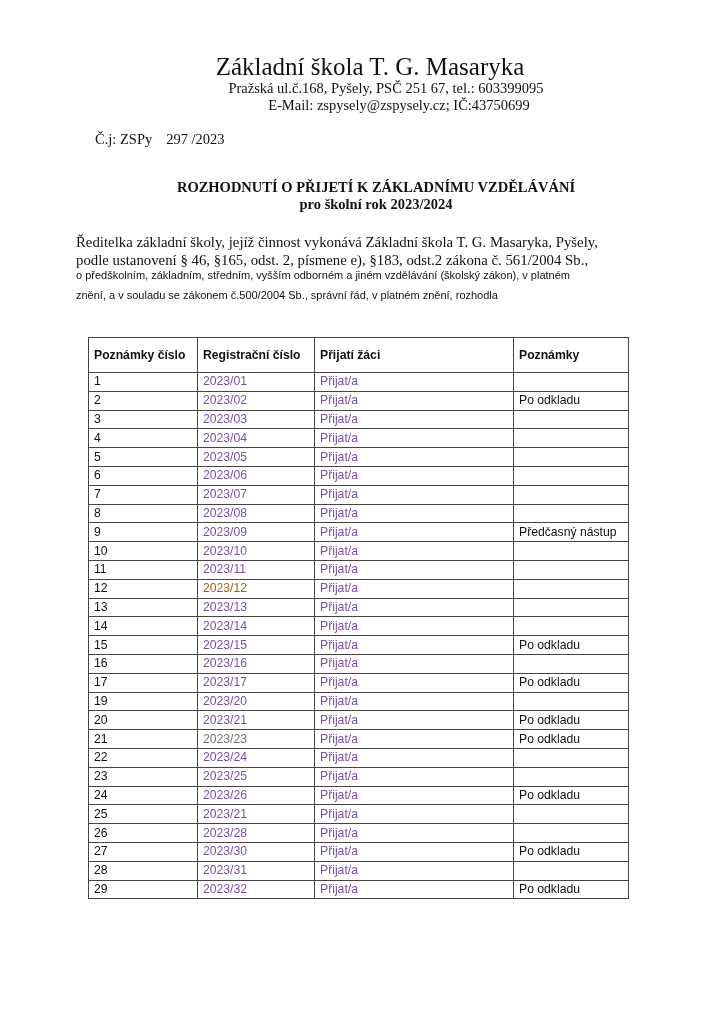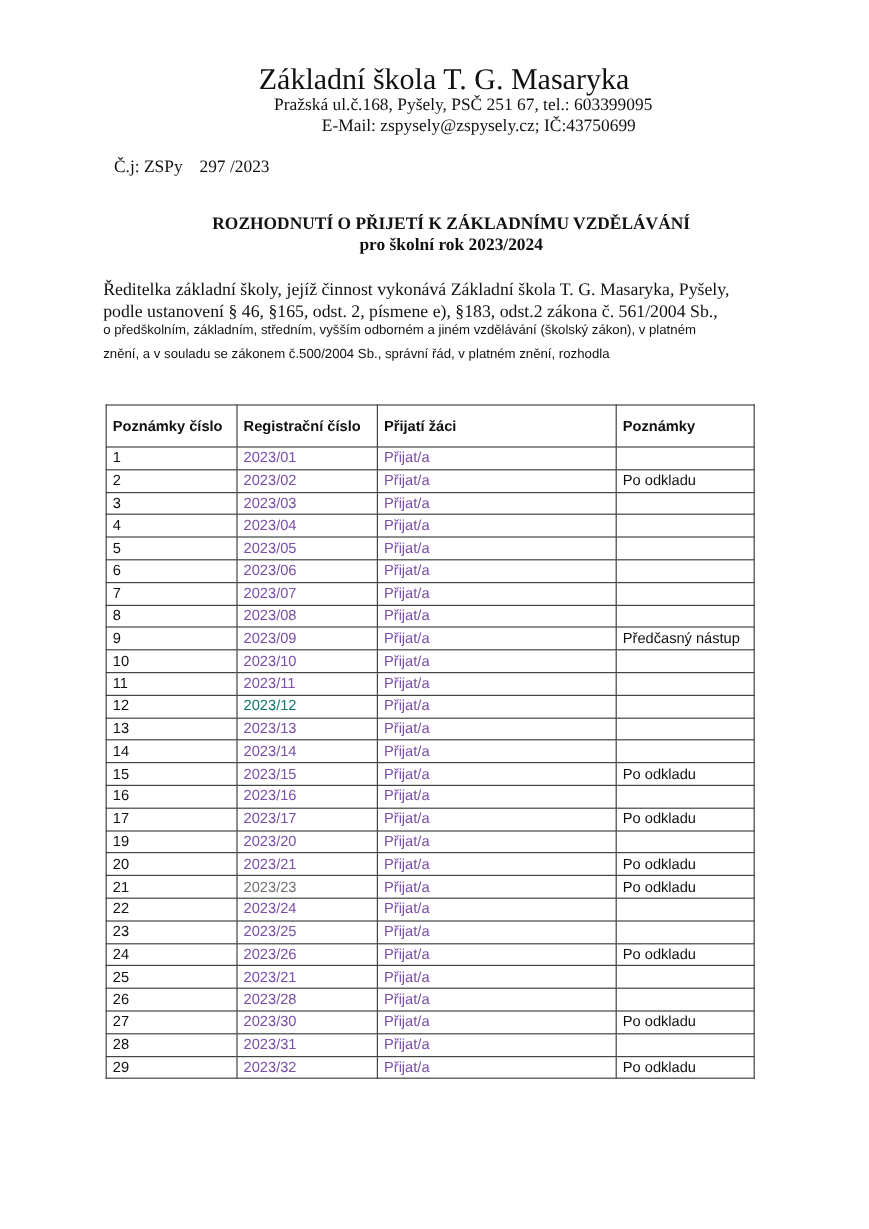--- a/index.html
+++ b/index.html
@@ -6,21 +6,21 @@
     body { width: 724px; height: 1024px; position: relative; overflow: hidden; color: #111; }
     .serif { font-family: "Liberation Serif", "DejaVu Serif", serif; }
     .school-name { position: absolute; top: 52px; left: 0; width: 724px; text-align: center; font-size: 25px; line-height: 30px; padding-left: 16px; box-sizing: border-box; }
     .addr { position: absolute; left: 0; width: 724px; text-align: center; font-size: 14.5px; line-height: 17px; padding-left: 48px; box-sizing: border-box; }
     .addr1 { top: 80px; }
     .addr2 { top: 97px; margin-left: 13px; }
     .cj { position: absolute; top: 131px; left: 95px; font-size: 14.5px; }
     .cj .gap { display: inline-block; width: 14px; }
     .title { position: absolute; top: 179px; left: 0; width: 724px; text-align: center; font-weight: bold; font-size: 14.5px; line-height: 17px; padding-left: 28px; box-sizing: border-box; }
     .title2 { top: 196px; }
-    .intro { position: absolute; left: 86px; width: 560px; font-size: 14.8px; line-height: 18px; }
+    .intro { position: absolute; left: 76px; width: 560px; font-size: 14.8px; line-height: 18px; }
     .intro1 { top: 233px; }
     .intro2 { top: 251px; }
     .intro3, .intro4 { font-family: "Liberation Sans", "DejaVu Sans", sans-serif; font-size: 11px; }
     .intro3 { top: 266px; line-height: 18px; }
     .intro4 { top: 286px; line-height: 18px; }
     table { position: absolute; top: 337px; left: 88px; border-collapse: collapse; font-family: "Liberation Sans", "DejaVu Sans", sans-serif; font-size: 12.2px; }
     th, td { border: 1px solid #333; padding: 0 5px; text-align: left; vertical-align: middle; }
     th { height: 34px; font-weight: bold; line-height: 14px; }
     td { height: 17.8px; line-height: 17px; }
     th, td { border-color: #444; }
@@ -121,21 +121,21 @@
         <td></td>
       </tr>
       <tr>
         <td>11</td>
         <td class="purple" style="color: rgb(122, 79, 168);">2023/11</td>
         <td class="purple" style="color: rgb(122, 79, 168);">Přijat/a</td>
         <td></td>
       </tr>
       <tr>
         <td>12</td>
-        <td class="purple" style="color: #0f766e;">2023/12</td>
+        <td class="purple" style="color: #a16207;">2023/12</td>
         <td class="purple" style="color: rgb(122, 79, 168);">Přijat/a</td>
         <td></td>
       </tr>
       <tr>
         <td>13</td>
         <td class="purple" style="color: rgb(122, 79, 168);">2023/13</td>
         <td class="purple" style="color: rgb(122, 79, 168);">Přijat/a</td>
         <td></td>
       </tr>
       <tr>

